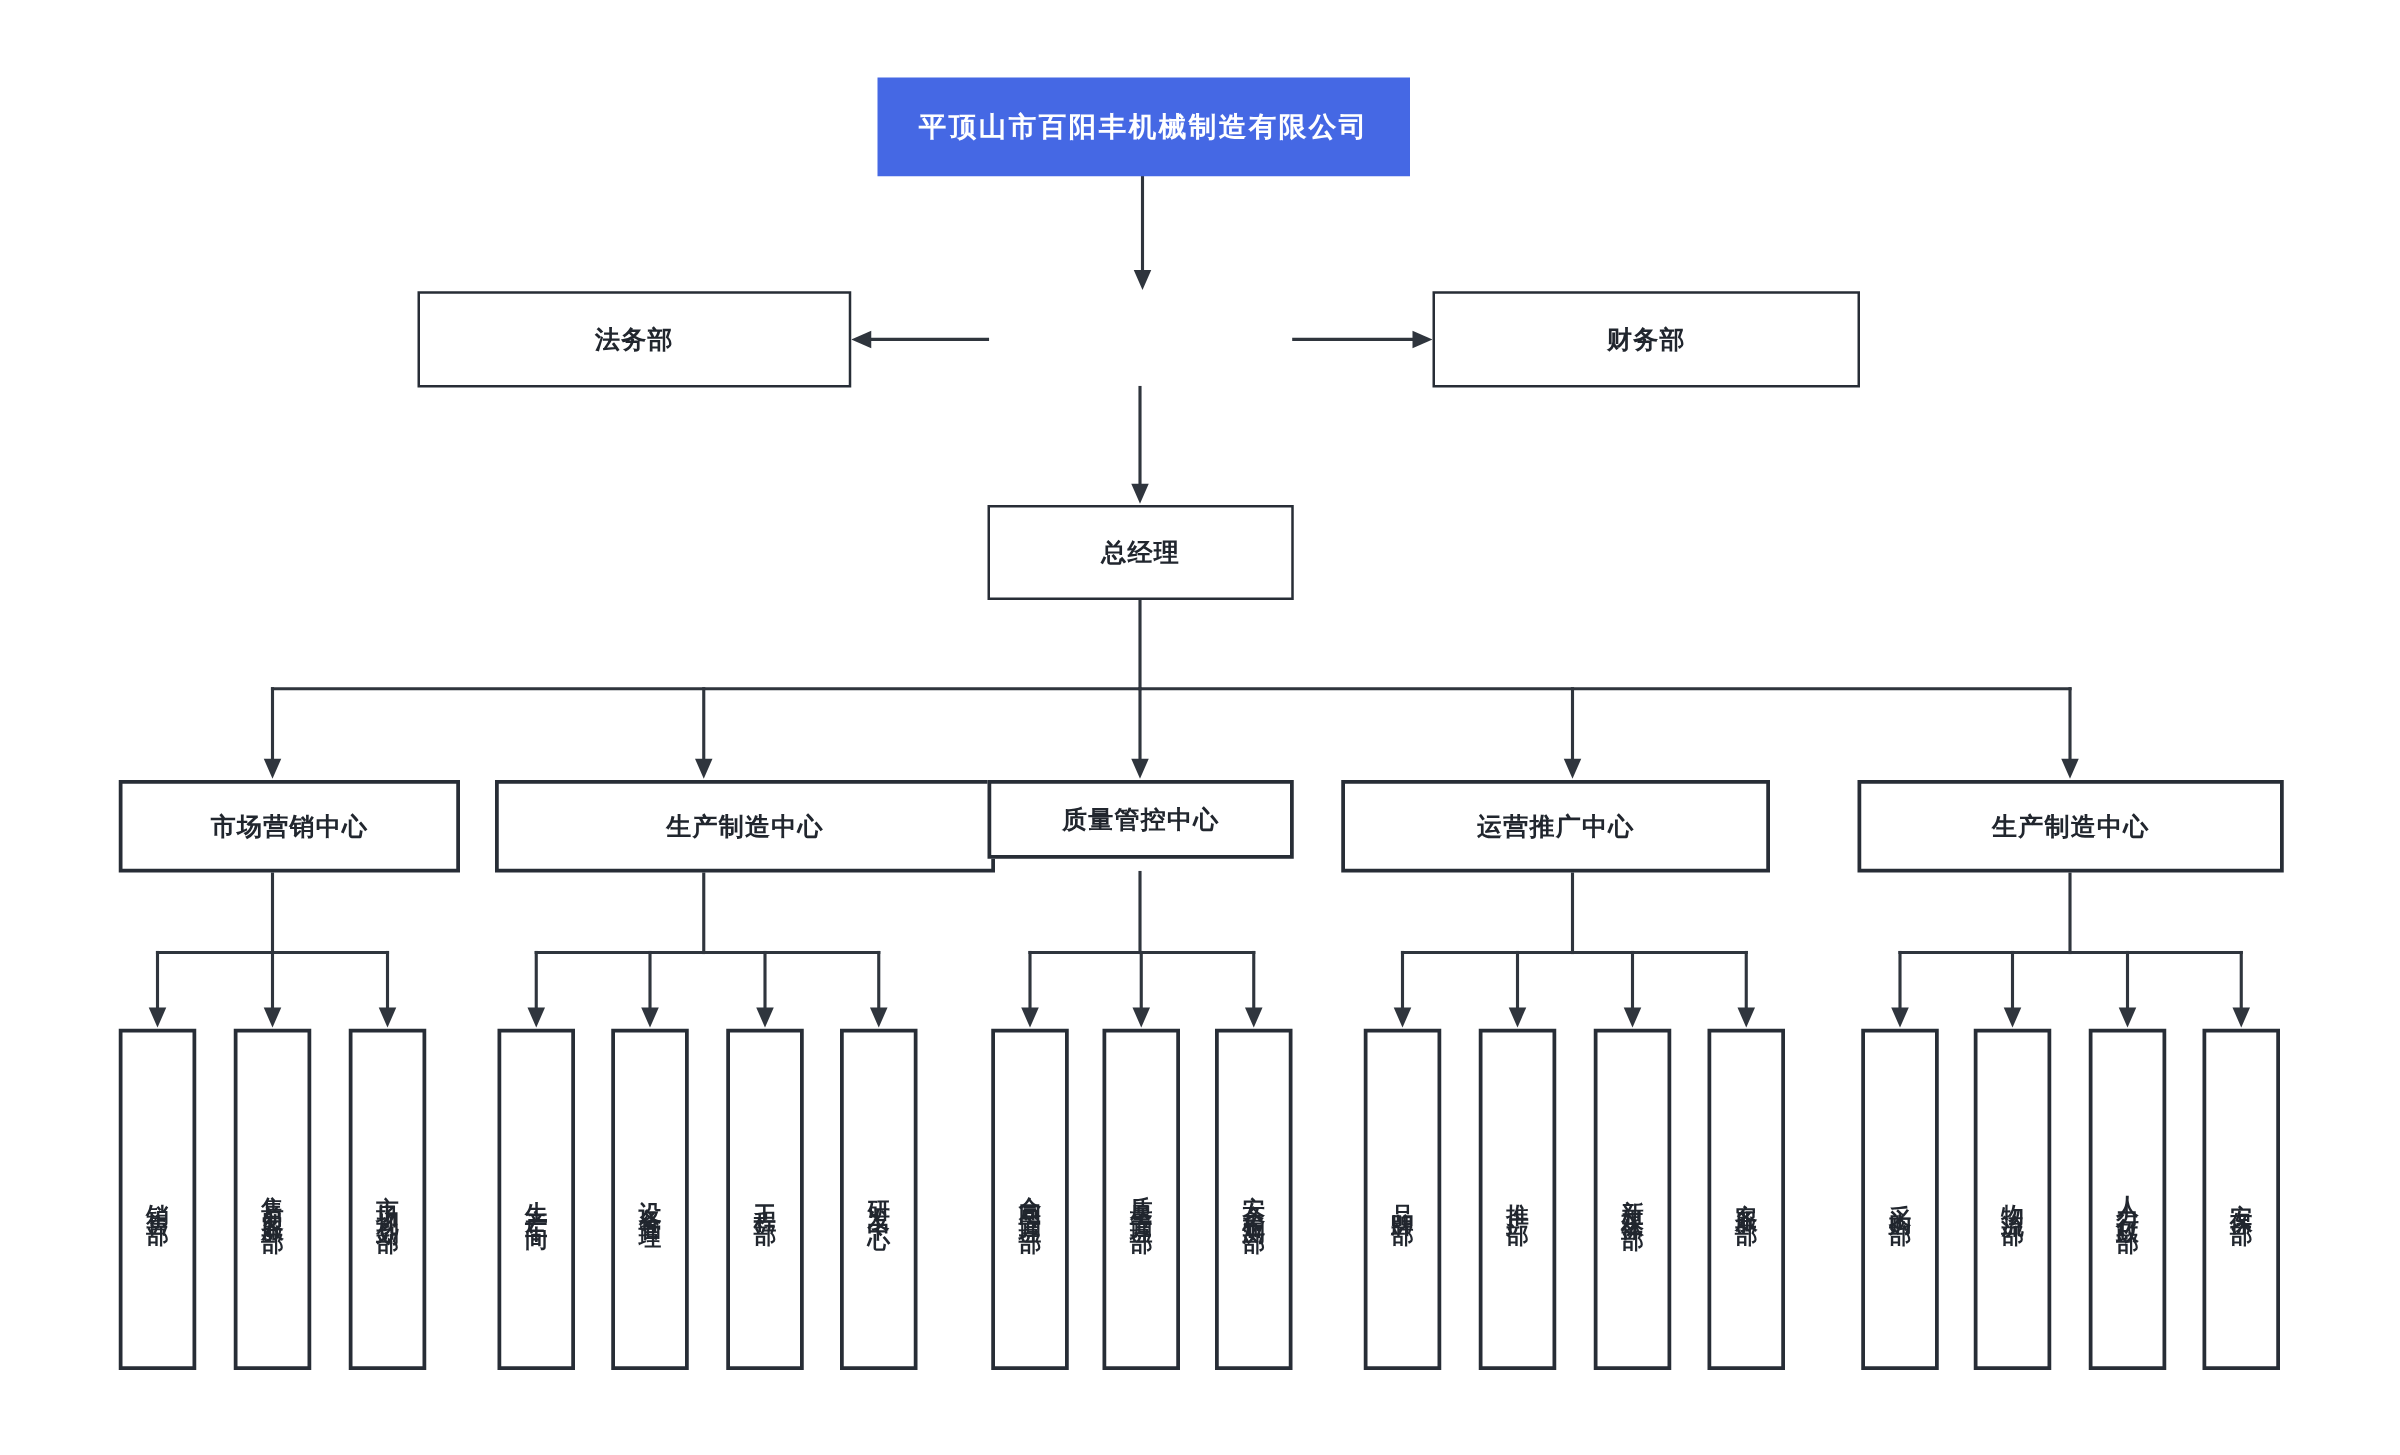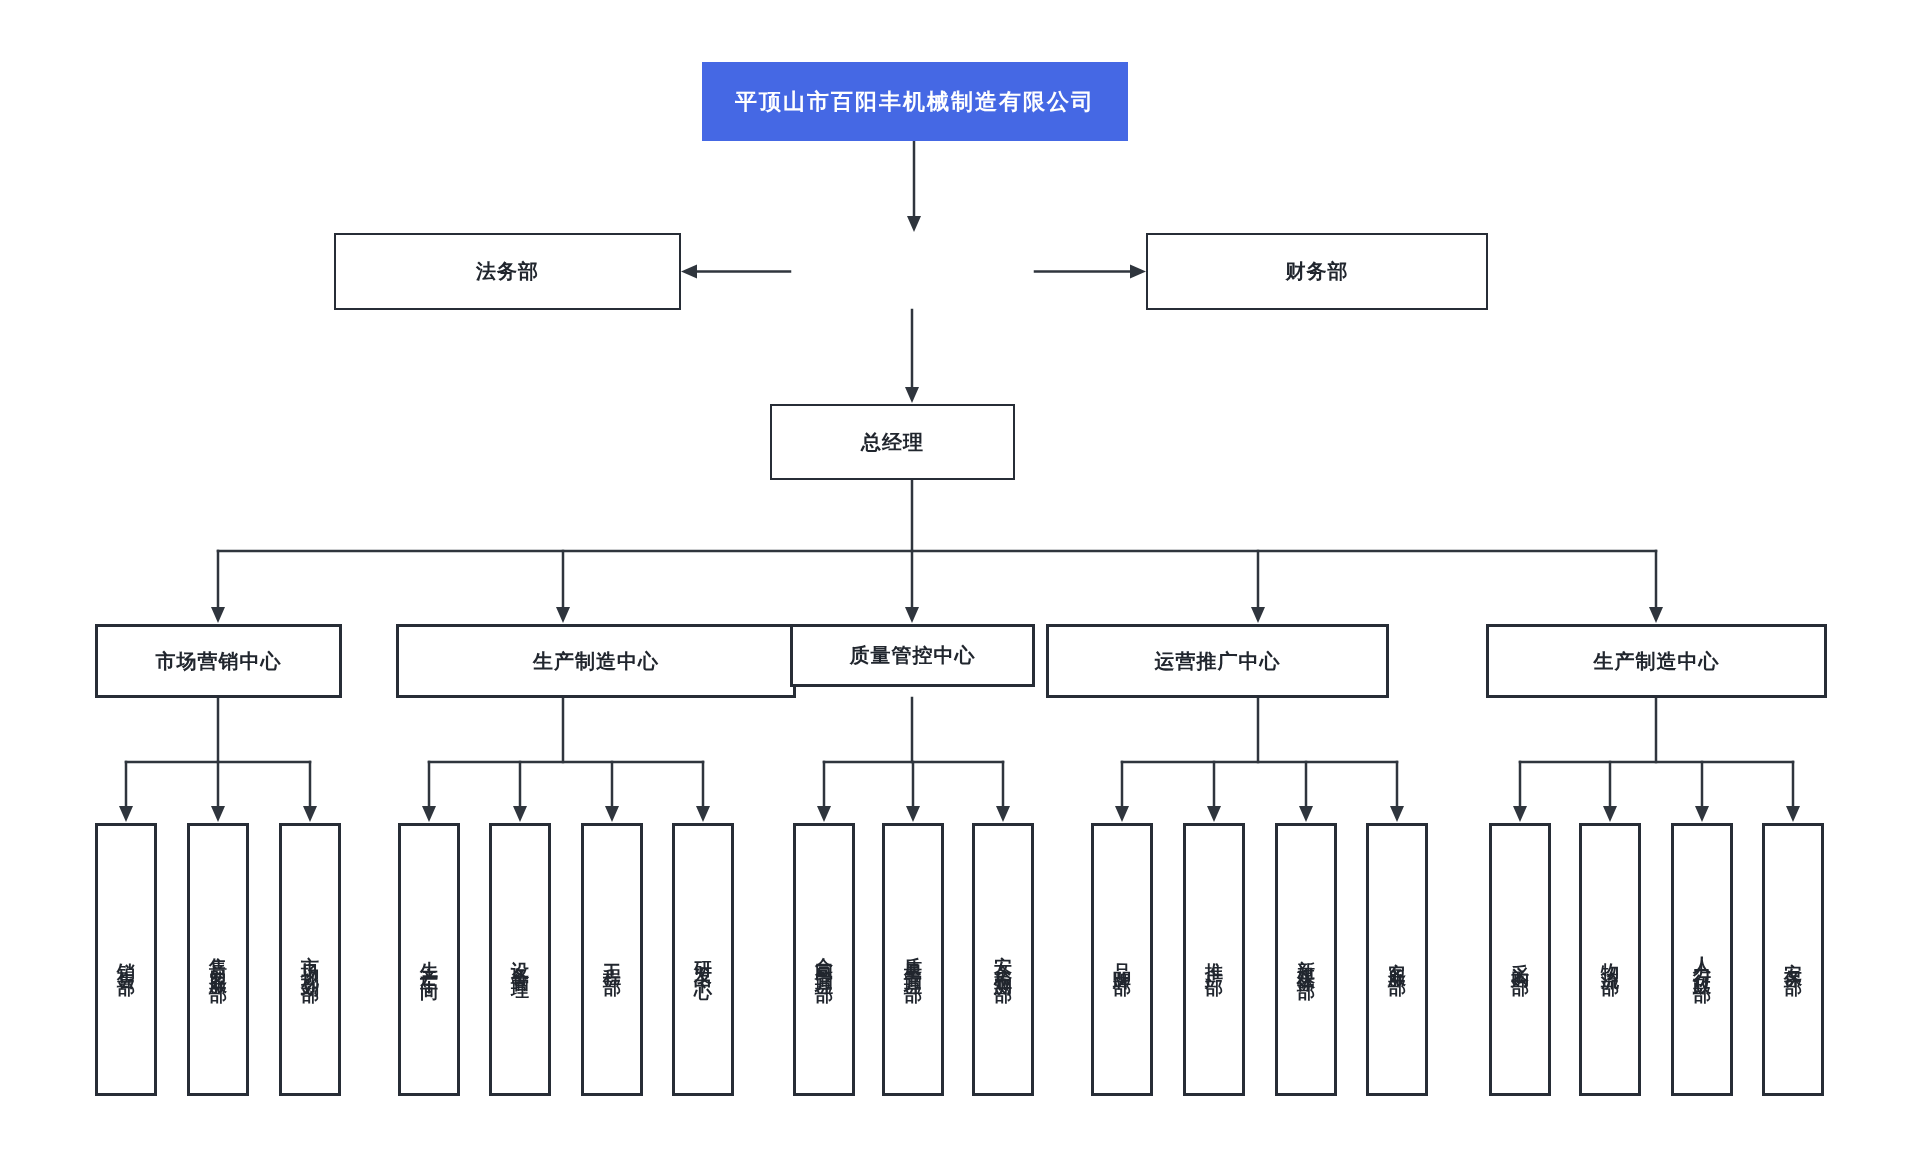--- a/index.html
+++ b/index.html
@@ -159,34 +159,34 @@
     <span>平顶山市百阳丰机械制造有限公司</span>
   </div>
 
   <div class="box lv2" style="left:334px;top:233px;width:347px;height:77px">
     <span>法务部</span>
   </div>
   <div class="box lv2" style="left:1146px;top:233px;width:342px;height:77px">
     <span>财务部</span>
   </div>
 
-  <div class="box lv3" style="left:770px;top:404px;width:245px;height:76px">
+  <div class="box lv3" style="left:790px;top:404px;width:245px;height:76px">
     <span>总经理</span>
   </div>
 
-  <div class="box lv4" style="left:95px;top:624px;width:247px;height:74px">
+  <div class="box lv4" style="left:95px;top:624px;width:273px;height:74px">
     <span>市场营销中心</span>
   </div>
   <div class="box lv4" style="left:396px;top:624px;width:400px;height:74px">
     <span>生产制造中心</span>
   </div>
   <div class="box lv4" style="left:790px;top:624px;width:245px;height:63px">
     <span>质量管控中心</span>
   </div>
-  <div class="box lv4" style="left:1046px;top:624px;width:343px;height:74px">
+  <div class="box lv4" style="left:1073px;top:624px;width:343px;height:74px">
     <span>运营推广中心</span>
   </div>
   <div class="box lv4" style="left:1486px;top:624px;width:341px;height:74px">
     <span>生产制造中心</span>
   </div>
 
   <div class="box dept" style="left:95px;top:823px">
     <span class="vtext">销售部</span>
   </div>
   <div class="box dept" style="left:187px;top:823px">

